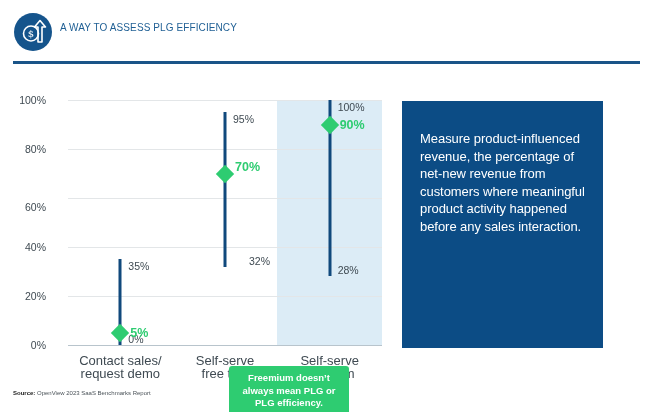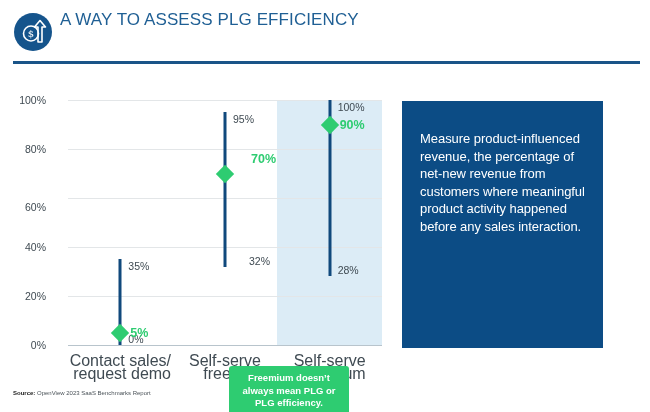--- a/index.html
+++ b/index.html
@@ -33,26 +33,26 @@
   }
   #main-title {
     font-size: 23.5px;
     font-weight: bold;
     letter-spacing: -0.2px;
     color: #1a5488;
     line-height: 27px;
     white-space: nowrap;
   }
   #sub-title {
-    font-size: 17px;
+    font-size: 10px;
     font-weight: normal;
     letter-spacing: 0.1px;
     color: #1f5f94;
     line-height: 20px;
-    margin-top: 1px;
+    margin-top: 9px;
     white-space: nowrap;
   }
   #header-rule {
     position: absolute;
     left: 13px; top: 61px;
     width: 627px; height: 2.5px;
     background: #1a5488;
   }
 
   
@@ -110,23 +110,23 @@
     transform: translateY(-50%);
   }
   .pt-label.median {
     font-size: 12.5px;
     font-weight: bold;
     color: #2ecc71;
     text-align: center;
   }
   .xlabel {
     position: absolute;
-    font-size: 16px;
+    font-size: 13px;
     color: #3f4a52;
-    text-align: right;
+    text-align: center;
     line-height: 13px;
     transform: translateX(-50%);
     white-space: nowrap;
   }
 
   
   #callout {
     position: absolute;
     left: 229px; top: 288px;
     width: 106px;
@@ -218,21 +218,21 @@
       <div class="ytick" style="top: 0px;">100%</div>
       <div class="range-bar" style="left: 52.3333px; top: 159.25px; height: 85.75px;"></div>
       <div class="pt-label" style="left: 60.3333px; top: 166.25px;">35%</div>
       <div class="pt-label" style="left: 60.3333px; top: 239px;">0%</div>
       <div class="diamond" style="left: 52.3333px; top: 232.75px;"></div>
       <div class="pt-label median" style="left: 62.3333px; top: 232.75px;">5%</div>
       <div class="range-bar" style="left: 157px; top: 12.25px; height: 154.35px;"></div>
       <div class="pt-label" style="left: 165px; top: 19.25px;">95%</div>
       <div class="pt-label" style="left: 181px; top: 160.6px;">32%</div>
       <div class="diamond" style="left: 157px; top: 73.5px;"></div>
-      <div class="pt-label median" style="left: 167px; top: 59px; margin-left: 16px;">70%</div>
+      <div class="pt-label median" style="left: 167px; top: 67px;">70%</div>
       <div class="range-bar" style="left: 261.667px; top: 0px; height: 176.4px;"></div>
       <div class="pt-label" style="left: 269.667px; top: 7px;">100%</div>
       <div class="pt-label" style="left: 269.667px; top: 170.4px;">28%</div>
       <div class="diamond" style="left: 261.667px; top: 24.5px;"></div>
       <div class="pt-label median" style="left: 271.667px; top: 24.5px;">90%</div>
     </div>
   <div id="callout">
     <span>Freemium doesn’t always mean PLG or PLG efficiency.</span>
   </div>
   <div id="callout-tail"></div>

